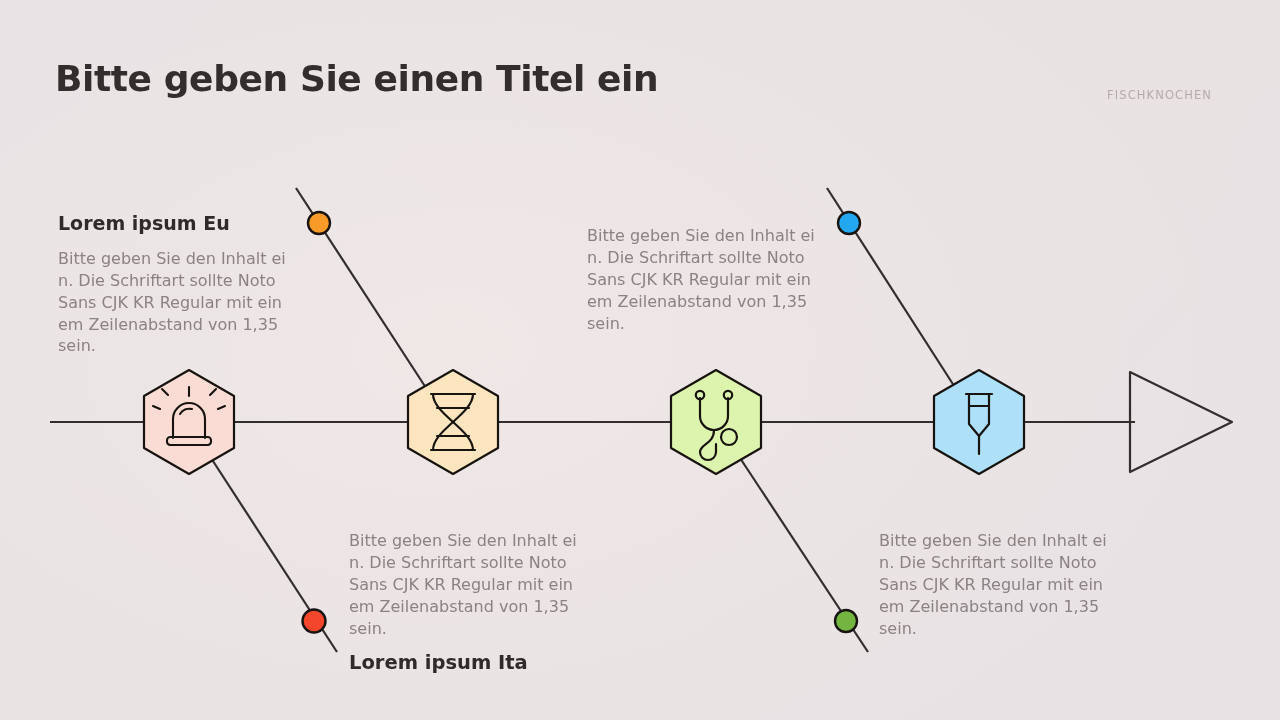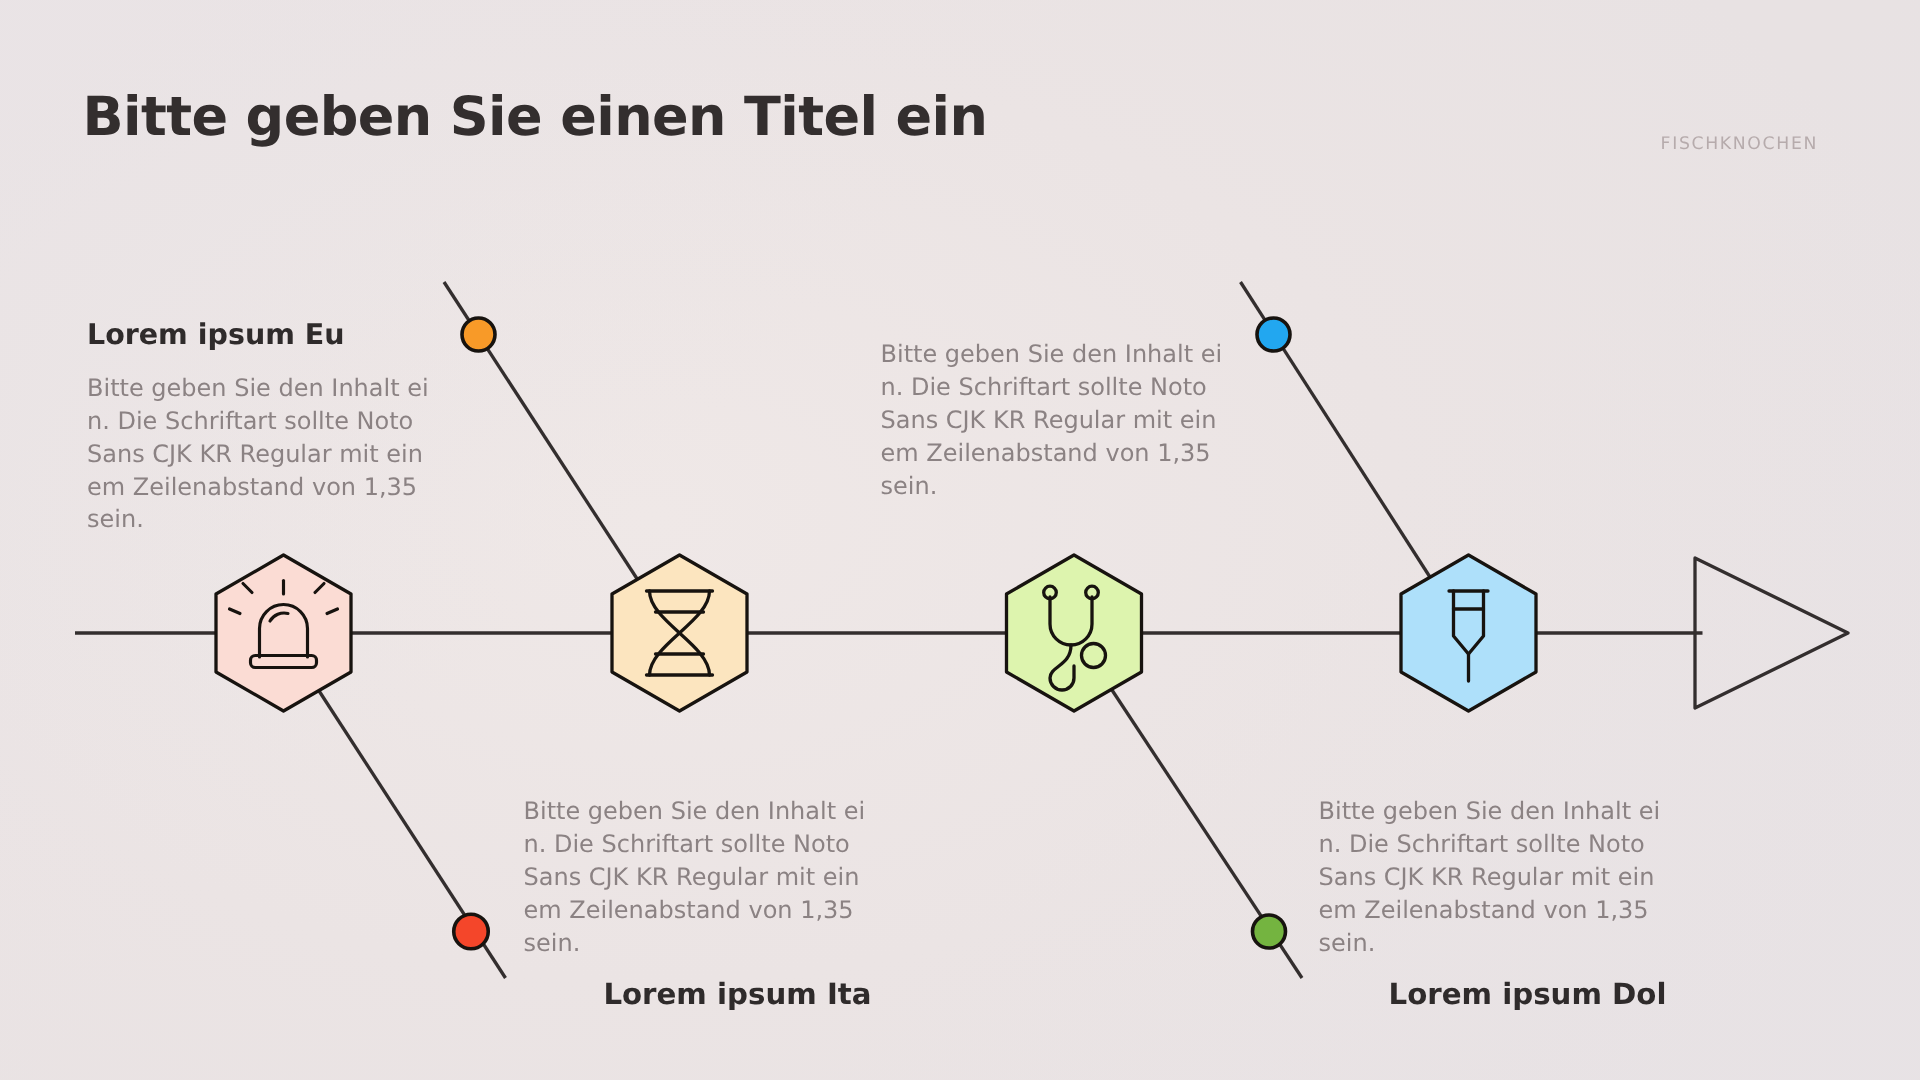--- a/index.html
+++ b/index.html
@@ -81,21 +81,21 @@
   .branch.top .branch-body { margin-top: 13px; }
   .branch.bottom .branch-title { margin-top: 11px; }
 
   
   #branch-eu  { left: 58px;  top: 212px; }
   #branch-se  { left: 587px; top: 212px; }
   #branch-ita { left: 349px; top: 530px; width: 232px; }
   #branch-dol { left: 879px; top: 530px; width: 232px; }
 
   #branch-ita .branch-title,
-  #branch-dol .branch-title { font-size: 19.5px; text-align: right; }
+  #branch-dol .branch-title { font-size: 19.5px; }
 </style>
 </head>
 <body>
 
 <div id="stage">
 
   <svg id="skeleton" viewBox="0 0 1280 720">
 
     <line x1="50" y1="422" x2="1135" y2="422" stroke="#332e2e" stroke-width="2.2"></line>
 
@@ -172,16 +172,15 @@
     <div class="branch-body">Bitte geben Sie den Inhalt ein. Die Schriftart sollte Noto Sans CJK KR Regular mit einem Zeilenabstand von 1,35 sein.</div>
   </div>
 
   <div class="branch bottom" id="branch-ita">
     <div class="branch-body">Bitte geben Sie den Inhalt ein. Die Schriftart sollte Noto Sans CJK KR Regular mit einem Zeilenabstand von 1,35 sein.</div>
     <div class="branch-title">Lorem ipsum Ita</div>
   </div>
 
   <div class="branch bottom" id="branch-dol">
     <div class="branch-body">Bitte geben Sie den Inhalt ein. Die Schriftart sollte Noto Sans CJK KR Regular mit einem Zeilenabstand von 1,35 sein.</div>
-    <div class="branch-title">Lorem ipsum Dol</div>
   </div>
 
 </div>
 
 </body></html>

